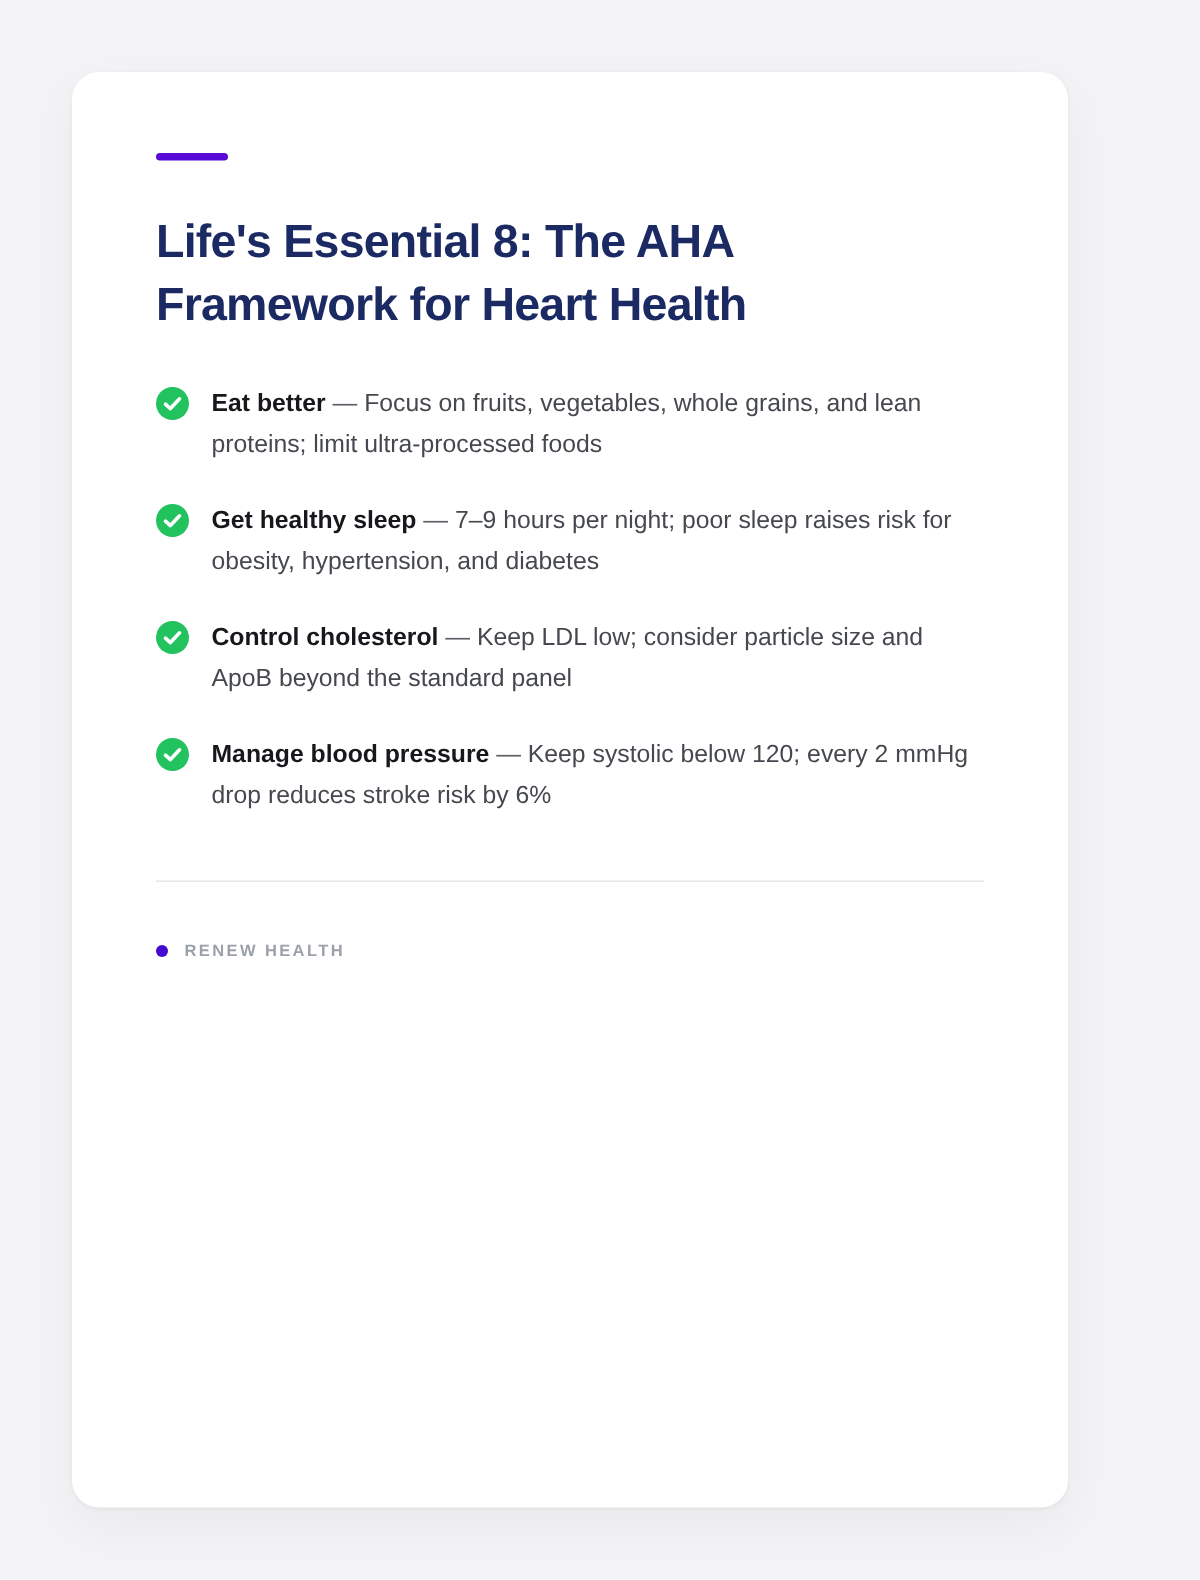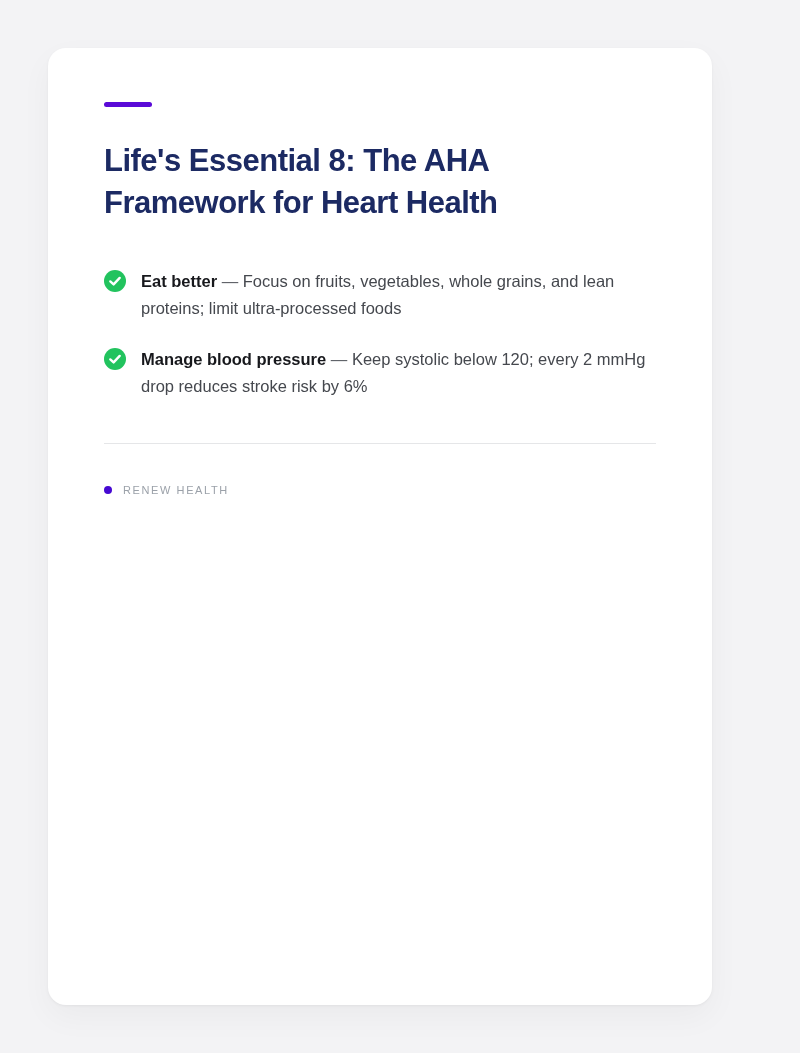--- a/index.html
+++ b/index.html
@@ -30,21 +30,21 @@
     margin-top: 33px;
     font-size: 31px;
     line-height: 42px;
     font-weight: bold;
     letter-spacing: -0.5px;
     color: #1c2a63;
     max-width: 560px;
   }
   .checklist {
     list-style: none;
-    margin-top: 44px;
+    margin-top: 32px;
   }
   .check-item {
     display: flex;
     align-items: flex-start;
     margin-bottom: 24px;
   }
   .check-item:last-child { margin-bottom: 0; justify-content: flex-end; }
   .check-icon-wrap {
     flex: 0 0 auto;
     width: 22px;
@@ -77,21 +77,21 @@
   .brand-dot {
     width: 8px;
     height: 8px;
     border-radius: 50%;
     background: #4609d2;
     flex: 0 0 auto;
   }
   .brand-name {
     margin-left: 11px;
     font-size: 11px;
-    font-weight: 400;
+    font-weight: 700;
     letter-spacing: 1.6px;
     color: #9ba1a9;
     text-transform: uppercase;
   }
 </style>
 </head>
 <body>
 
 <div class="card">
   <div class="accent-bar"></div>
@@ -104,22 +104,40 @@
       <svg width="22" height="22" viewBox="0 0 22 22" aria-hidden="true">
         <circle cx="11" cy="11" r="11" fill="#22c35e"></circle>
         <polyline points="6.3,11.4 9.6,14.4 15.7,7.9" fill="none" stroke="#ffffff" stroke-width="2.4" stroke-linecap="round" stroke-linejoin="round"></polyline>
       </svg>
     </span>
     <span class="item-text"><span class="item-label">Eat better</span><span class="item-dash"> — </span><span class="item-desc">Focus on fruits, vegetables, whole grains, and lean proteins; limit ultra-processed foods</span></span>
   </li>
 
 
 
+  <li class="check-item">
+    <span class="check-icon-wrap">
+      <svg width="22" height="22" viewBox="0 0 22 22" aria-hidden="true">
+        <circle cx="11" cy="11" r="11" fill="#22c35e"></circle>
+        <polyline points="6.3,11.4 9.6,14.4 15.7,7.9" fill="none" stroke="#ffffff" stroke-width="2.4" stroke-linecap="round" stroke-linejoin="round"></polyline>
+      </svg>
+    </span>
+    <span class="item-text"><span class="item-label">Get healthy sleep</span><span class="item-dash"> — </span><span class="item-desc">7–9 hours per night; poor sleep raises risk for obesity, hypertension, and diabetes</span></span>
+  </li>
 
 
+  <li class="check-item">
+    <span class="check-icon-wrap">
+      <svg width="22" height="22" viewBox="0 0 22 22" aria-hidden="true">
+        <circle cx="11" cy="11" r="11" fill="#22c35e"></circle>
+        <polyline points="6.3,11.4 9.6,14.4 15.7,7.9" fill="none" stroke="#ffffff" stroke-width="2.4" stroke-linecap="round" stroke-linejoin="round"></polyline>
+      </svg>
+    </span>
+    <span class="item-text"><span class="item-label">Control cholesterol</span><span class="item-dash"> — </span><span class="item-desc">Keep LDL low; consider particle size and ApoB beyond the standard panel</span></span>
+  </li>
 
 
   <li class="check-item">
     <span class="check-icon-wrap">
       <svg width="22" height="22" viewBox="0 0 22 22" aria-hidden="true">
         <circle cx="11" cy="11" r="11" fill="#22c35e"></circle>
         <polyline points="6.3,11.4 9.6,14.4 15.7,7.9" fill="none" stroke="#ffffff" stroke-width="2.4" stroke-linecap="round" stroke-linejoin="round"></polyline>
       </svg>
     </span>
     <span class="item-text"><span class="item-label">Manage blood pressure</span><span class="item-dash"> — </span><span class="item-desc">Keep systolic below 120; every 2 mmHg drop reduces stroke risk by 6%</span></span>

